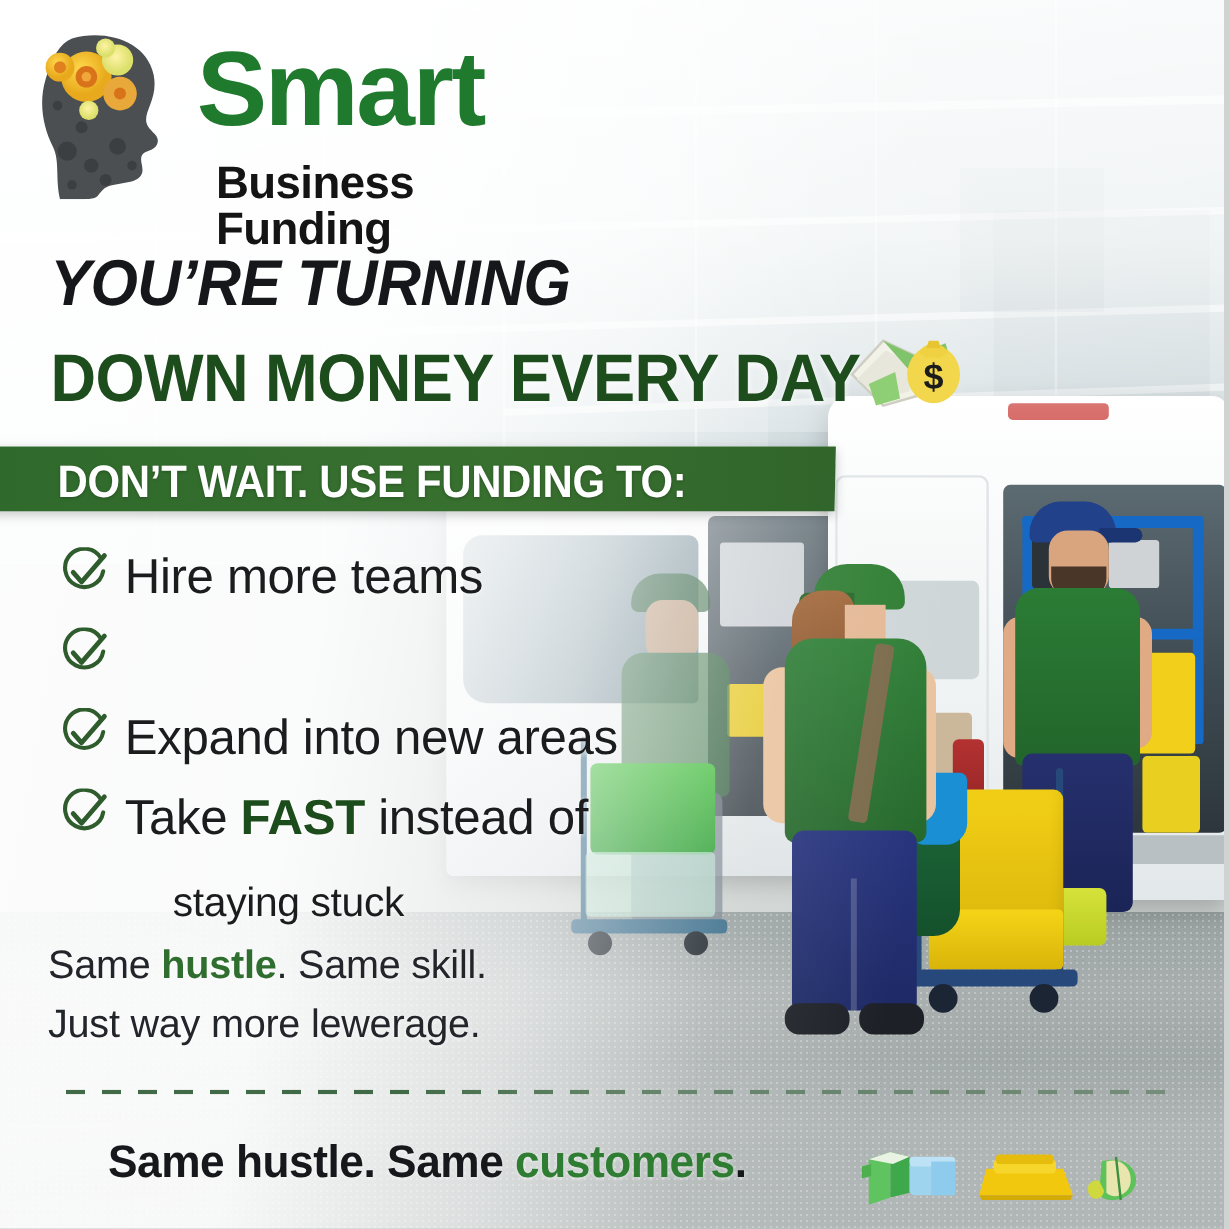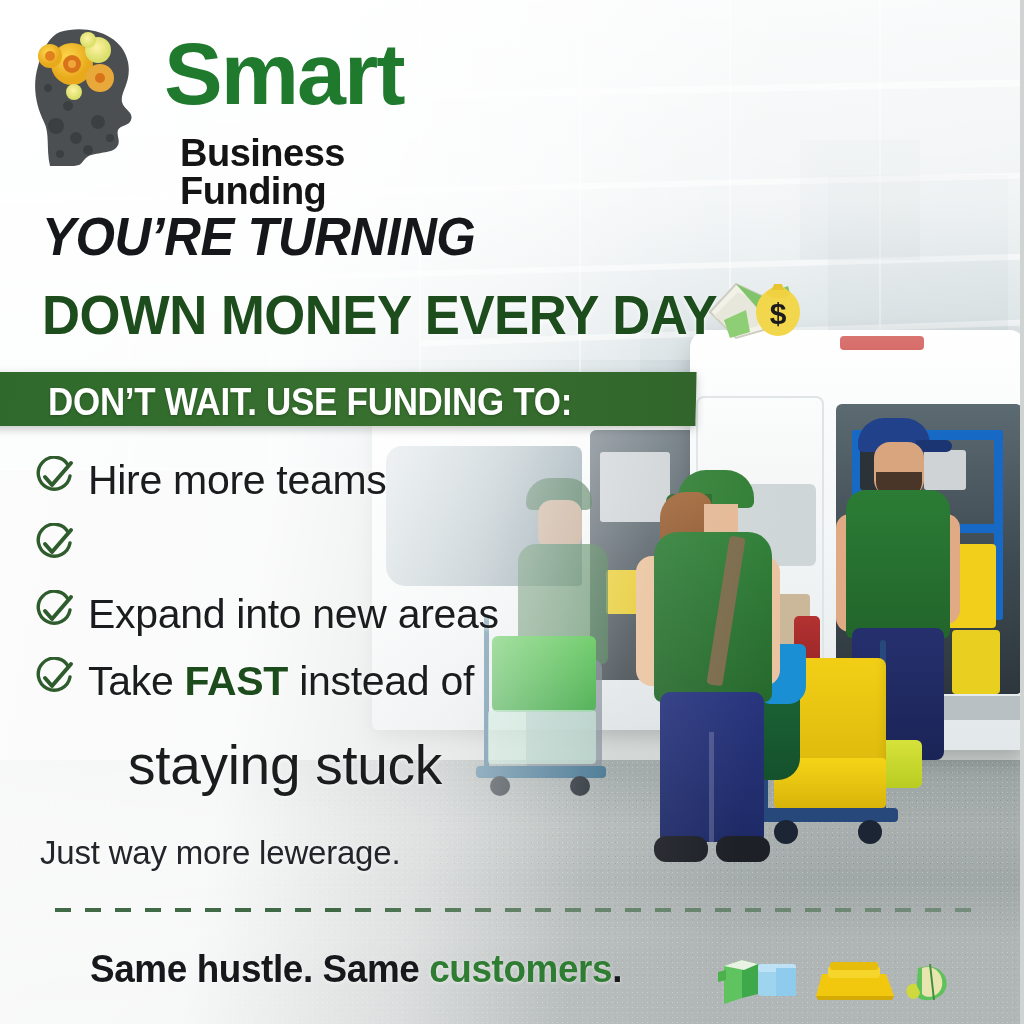--- a/index.html
+++ b/index.html
@@ -217,32 +217,32 @@
   }
   .banner-text {
     position:absolute; left:48px; top:381px;
     font-size:38px; font-weight:700; color:#ffffff;
     letter-spacing:-.3px;
     transform:scaleX(.92); transform-origin:left center;
     text-shadow:0 1px 3px rgba(0,0,0,.25);
   }
 
   
-  .bullets { position:absolute; left:28px; top:450px; width:560px; }
+  .bullets { position:absolute; left:44px; top:450px; width:560px; }
   .bullet { position:relative; height:60px; margin-bottom:7px; }
   .bullet .chk { position:absolute; left:4px; top:6px; width:44px; height:44px; }
   .bullet .txt {
     position:absolute; left:60px; top:0; height:60px; line-height:60px;
     font-size:41px; color:#1b1c1e; letter-spacing:-.3px; white-space:nowrap;
     text-shadow:0 1px 4px rgba(255,255,255,.75);
   }
   .bullet .txt b { font-weight:700; color:#1d4c1c; }
   .bullet-cont {
     position:absolute; left:100px; top:283px;
-    font-size:55px; color:#1b1c1e; letter-spacing:-.3px;
+    font-size:34px; color:#1b1c1e; letter-spacing:-.3px;
     text-shadow:0 1px 4px rgba(255,255,255,.75);
   }
 
   
   .sub1 {
     position:absolute; left:40px; top:785px;
     font-size:33px; color:#22252a; letter-spacing:-.2px;
     text-shadow:0 1px 4px rgba(255,255,255,.75);
   }
   .sub1 .g { color:#2f6e2f; font-weight:600; }
@@ -495,20 +495,21 @@
             <path d="M36 9 A16 16 0 1 0 38 20" fill="none" stroke="#2f5c2c" stroke-width="3.4" stroke-linecap="round"></path>
             <path d="M13 21 L20 29 L39 7" fill="none" stroke="#2f5c2c" stroke-width="4" stroke-linecap="round" stroke-linejoin="round"></path>
           </svg>
         </span>
         <span class="txt"><span>Take </span><b>FAST</b><span> instead of</span></span>
       </div>
 
       <div class="bullet-cont">staying stuck</div>
     </div>
 
+    <div class="sub1"><span>Same </span><span class="g">hustle</span><span>. Same skill.</span></div>
     <div class="sub2">Just way more lewerage.</div>
 
     <div class="divider"></div>
 
     <div class="footer"><span>Same hustle. Same </span><span class="g">customers</span><span>.</span></div>
 
     <div class="foot-icons">
       <svg viewBox="0 0 230 56" width="230" height="56">
 
         <g>

